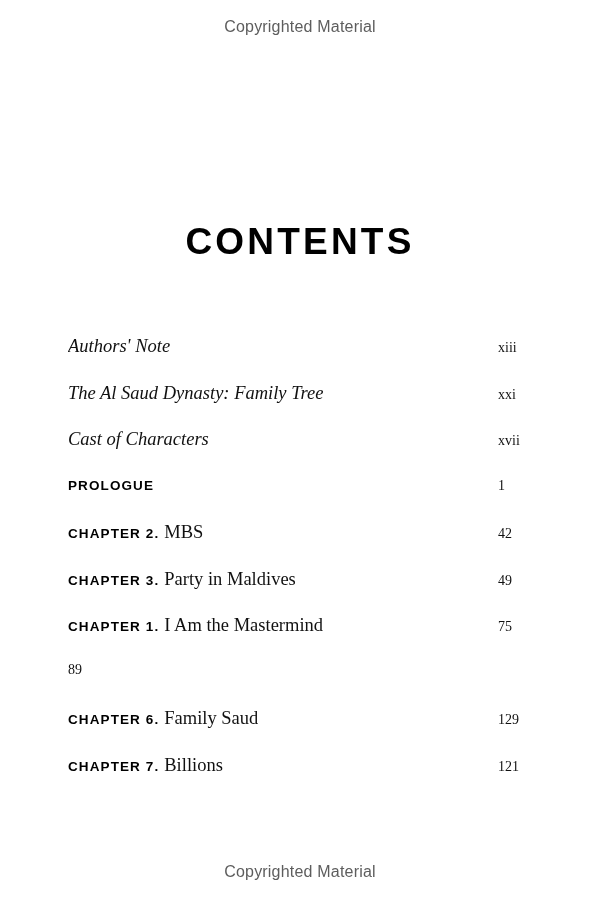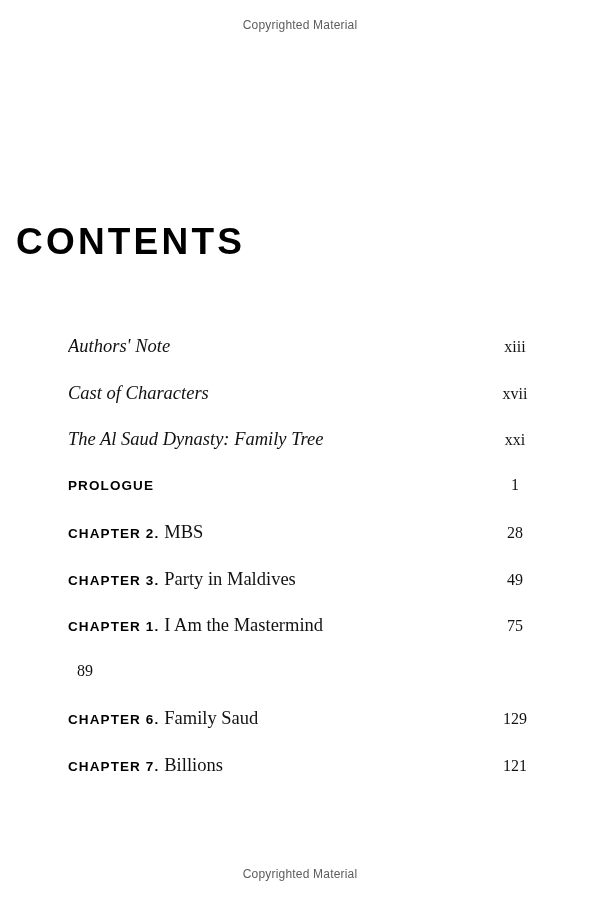--- a/index.html
+++ b/index.html
@@ -17,41 +17,42 @@
   }
   .page {
     position: absolute;
     inset: 0;
     display: flex;
     flex-direction: column;
   }
   .watermark {
     text-align: center;
     font-family: "Liberation Sans", sans-serif;
-    font-size: 12px;
+    font-size: 16px;
     color: #5d5d5d;
     letter-spacing: 0.2px;
   }
   .watermark-top {
     position: absolute;
     top: 18px;
     left: 0;
     right: 0;
   }
   .watermark-bottom {
     position: absolute;
     bottom: 28px;
     left: 0;
     right: 0;
   }
   .title {
     position: absolute;
     top: 196px;
-    left: 16px;
+    left: 0;
     right: 0;
+    text-align: center;
     font-family: "Liberation Sans", sans-serif;
     font-weight: bold;
     font-size: 37px;
     letter-spacing: 3.2px;
     color: #000000;
   }
   .toc {
     position: absolute;
     top: 336px;
     left: 68px;
@@ -80,56 +81,56 @@
     letter-spacing: 1.1px;
     color: #000000;
     margin-top: 30px;
   }
   .entry .chap-title {
     font-size: 18.5px;
     color: #111111;
     margin-left: 5px;
   }
   .page-num {
-    font-size: 16px;
+    font-size: 14px;
     color: #111111;
-    text-align: center;
+    text-align: left;
     min-width: 34px;
     white-space: nowrap;
   }
 </style>
 </head>
 <body>
 
 <div class="page">
 
   <div class="watermark watermark-top">Copyrighted Material</div>
 
   <h1 class="title">CONTENTS</h1>
 
   <div class="toc">
       <div class="toc-row">
         <div class="entry"><span class="front-label">Authors' Note</span></div>
         <div class="page-num">xiii</div>
       </div>
       <div class="toc-row">
+        <div class="entry"><span class="front-label">The Al Saud Dynasty: Family Tree</span></div>
+        <div class="page-num">xxi</div>
+      </div>
+      <div class="toc-row">
         <div class="entry"><span class="front-label">Cast of Characters</span></div>
         <div class="page-num">xvii</div>
-      </div>
-      <div class="toc-row">
-        <div class="entry"><span class="front-label">The Al Saud Dynasty: Family Tree</span></div>
-        <div class="page-num">xxi</div>
       </div>
       <div class="toc-row">
         <div class="entry"><span class="chap-label">PROLOGUE</span></div>
         <div class="page-num">1</div>
       </div>
       <div class="toc-row">
         <div class="entry"><span class="chap-label">CHAPTER 2.</span><span class="chap-title">MBS</span></div>
-        <div class="page-num">28</div>
+        <div class="page-num">42</div>
       </div>
       <div class="toc-row">
         <div class="entry"><span class="chap-label">CHAPTER 3.</span><span class="chap-title">Party in Maldives</span></div>
         <div class="page-num">49</div>
       </div>
       <div class="toc-row">
         <div class="entry"><span class="chap-label">CHAPTER 1.</span><span class="chap-title">I Am the Mastermind</span></div>
         <div class="page-num">75</div>
       </div>
       <div class="toc-row">

